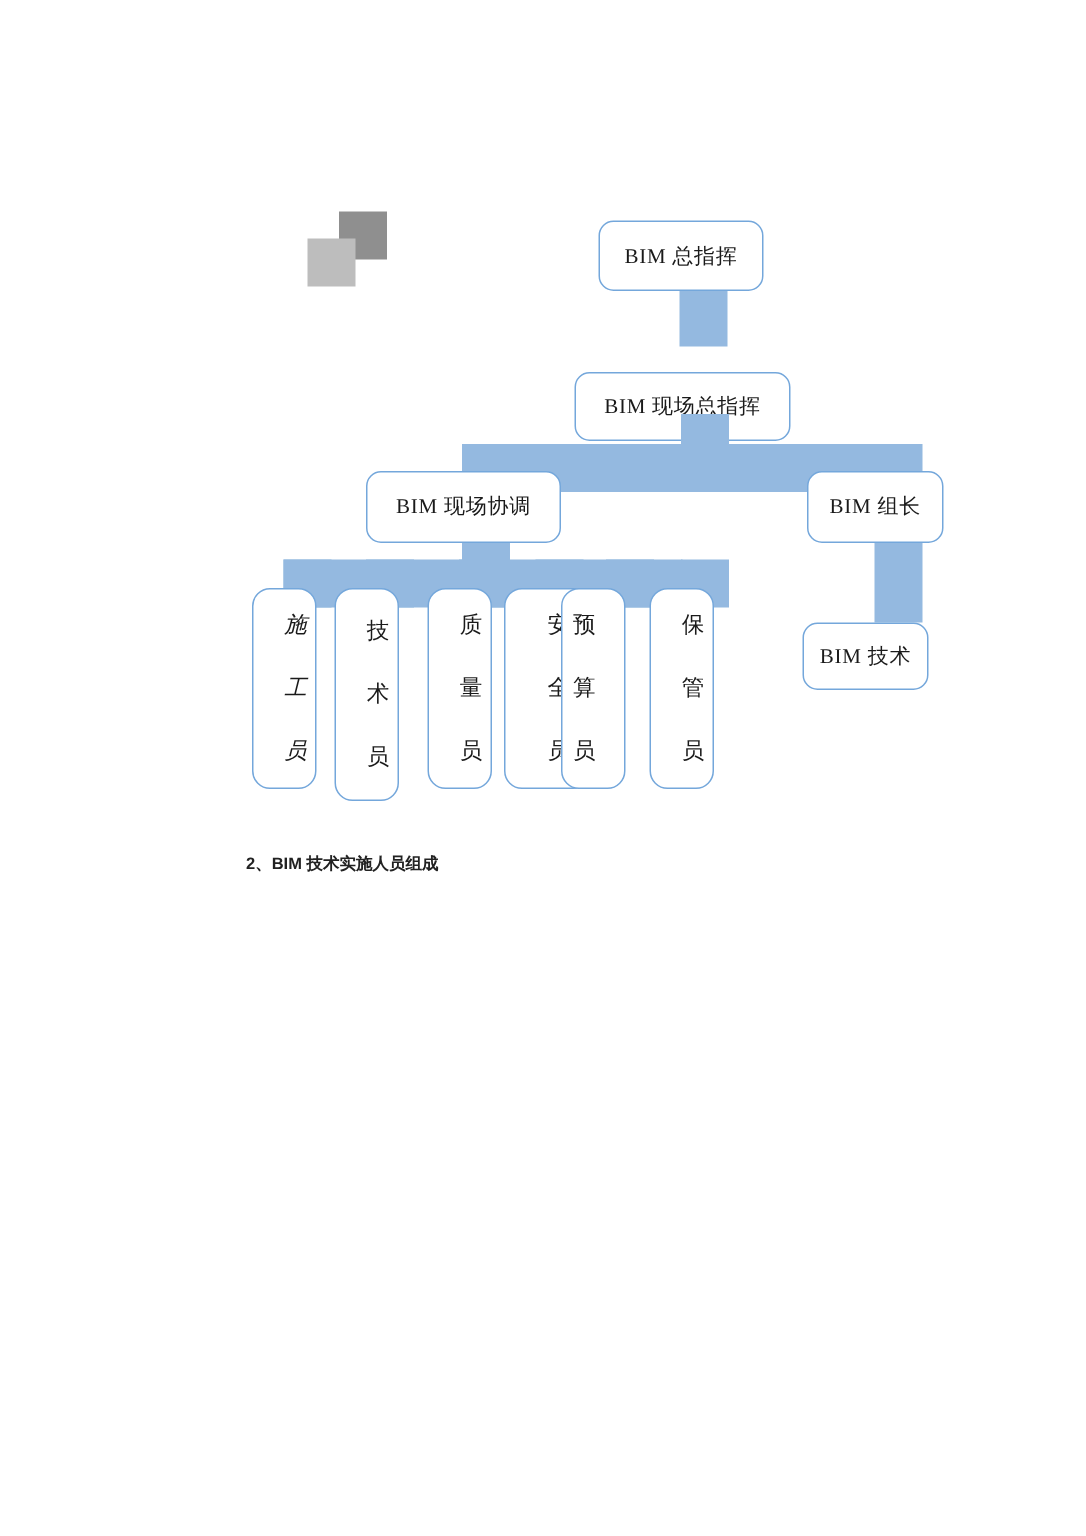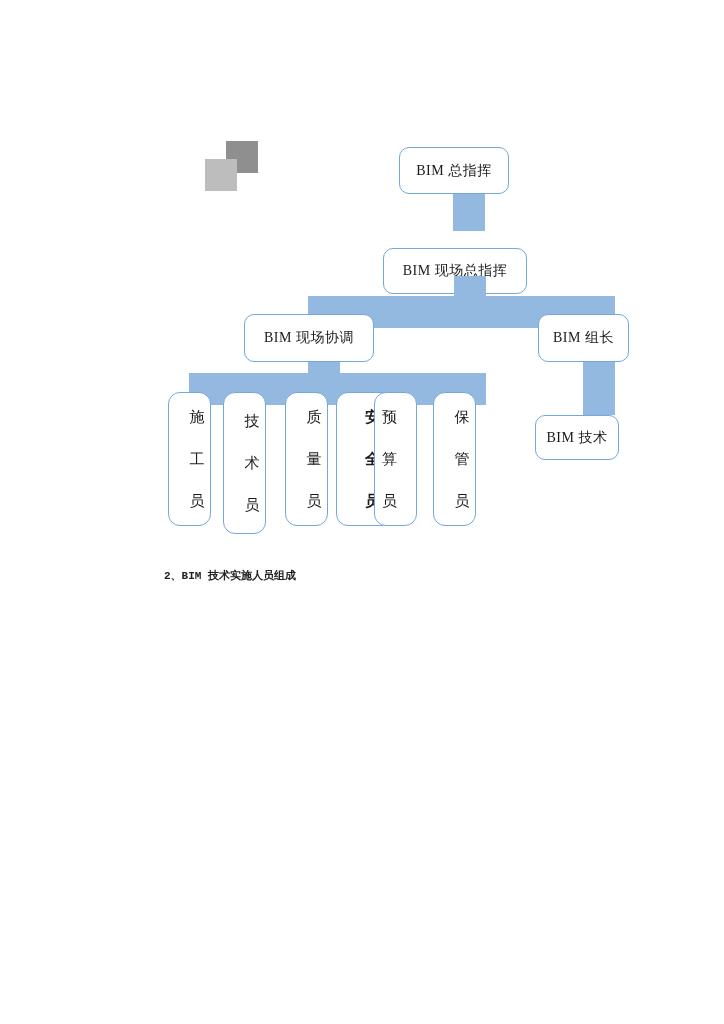--- a/index.html
+++ b/index.html
@@ -54,21 +54,21 @@
     position: absolute;
     background: #94b9e0;
   }
   .vline { width: 1px; }
   .hline { height: 1px; }
 
   .heading {
     position: absolute;
     left: 108px;
     top: 512px;
-    font-family: Liberation Mono, monospace;
+    font-family: Liberation Sans, sans-serif;
     font-weight: bold;
     font-size: 11px;
     color: #222222;
   }
 </style>
 </head>
 <body>
 
 <div class="page">
 
@@ -93,30 +93,30 @@
 
     <div class="line vline" style="left:268px; top:322px; height:11px;"></div>
     <div class="line hline" style="left:149px; top:333px; width:266px;"></div>
     <div class="line vline" style="left:149px; top:333px; height:19px;"></div>
     <div class="line vline" style="left:204px; top:333px; height:19px;"></div>
     <div class="line vline" style="left:266px; top:333px; height:19px;"></div>
     <div class="line vline" style="left:317px; top:333px; height:19px;"></div>
     <div class="line vline" style="left:364px; top:333px; height:19px;"></div>
     <div class="line vline" style="left:414px; top:333px; height:19px;"></div>
 
-    <div class="node vert" style="left:128px; top:352px; width:43px; height:134px;">
+    <div class="node vert" style="left:128px; top:352px; width:43px; height:134px;font-style:italic;">
       <span class="vlabel">施工员</span>
     </div>
     <div class="node vert" style="left:183px; top:352px; width:43px; height:142px;">
       <span class="vlabel">技术员</span>
     </div>
     <div class="node vert" style="left:245px; top:352px; width:43px; height:134px;">
       <span class="vlabel">质量员</span>
     </div>
-    <div class="node vert" style="left:296px; top:352px; width:58px; height:134px;font-weight:bold;">
+    <div class="node vert" style="left:296px; top:352px; width:58px; height:134px;">
       <span class="vlabel">安全员</span>
     </div>
     <div class="node vert" style="left:334px; top:352px; width:43px; height:134px;justify-content:flex-end;">
       <span class="vlabel">预算员</span>
     </div>
     <div class="node vert" style="left:393px; top:352px; width:43px; height:134px;">
       <span class="vlabel">保管员</span>
     </div>
 
     <div class="line vline" style="left:543px; top:322px; height:53px;"></div>

